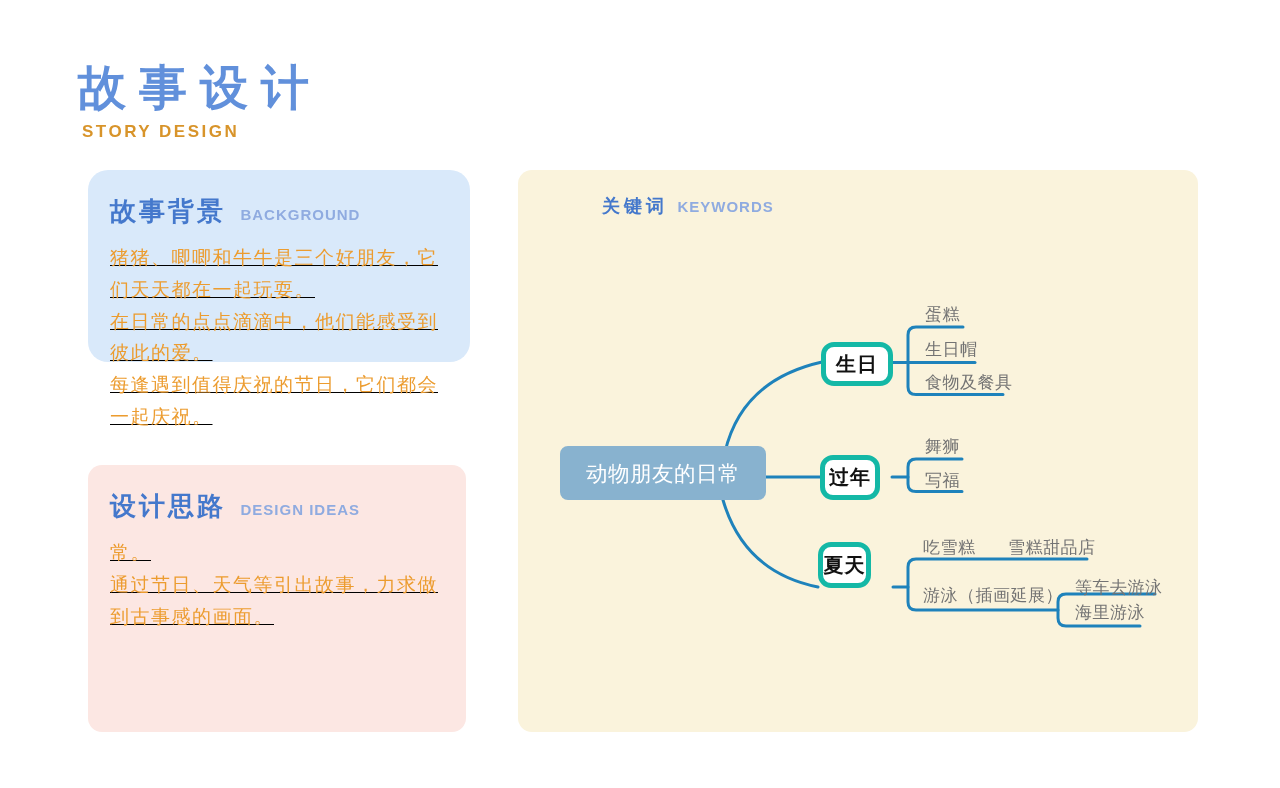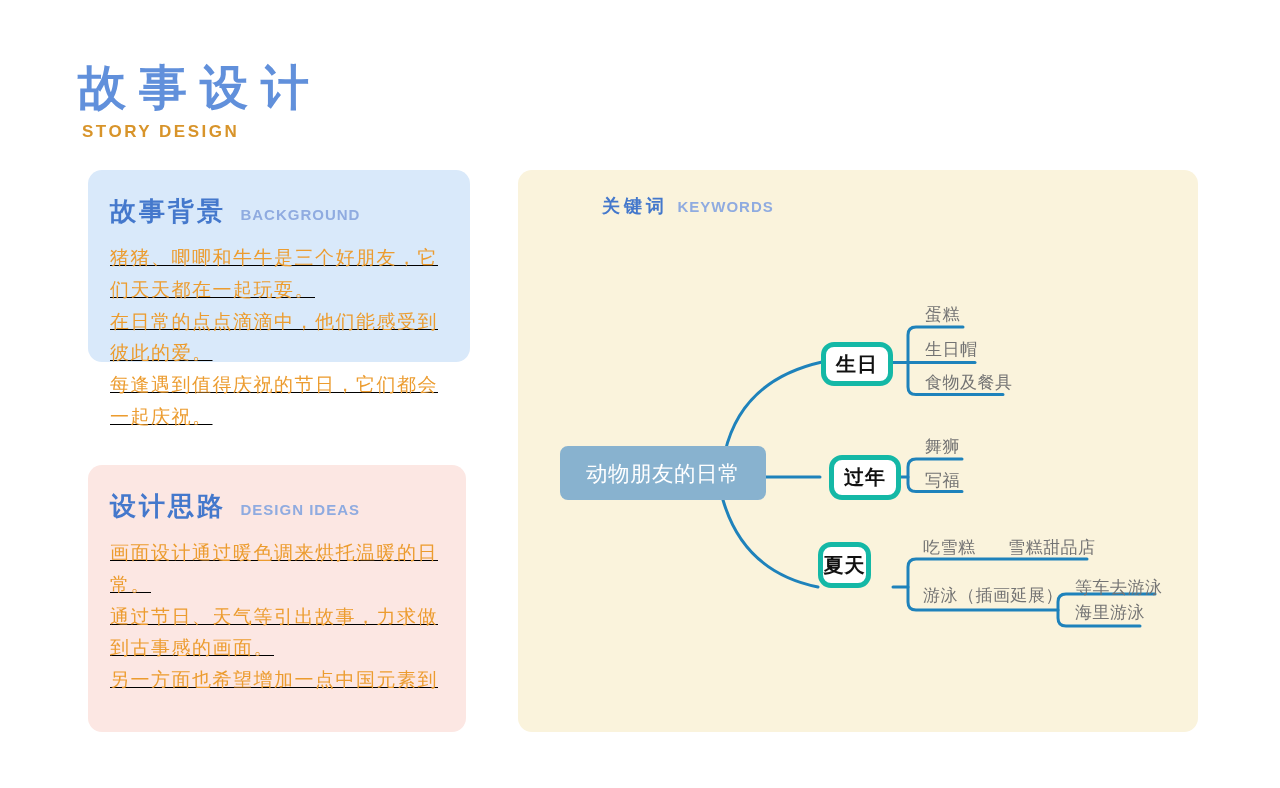--- a/index.html
+++ b/index.html
@@ -15,21 +15,21 @@
   }
   .page-subtitle {
     position: absolute; left: 82px; top: 122px;
     font-size: 17px; font-weight: bold; color: #D8942A; letter-spacing: 2.5px;
     white-space: nowrap;
   }
 
   .card {
     position: absolute; border-radius: 14px; padding: 24px 18px 0 22px;
   }
-  .card-blue { left: 88px; top: 170px; width: 382px; height: 192px; background: #D9E9FA; }
+  .card-blue { left: 88px; top: 170px; width: 382px; height: 192px; background: #D9E9FA; border-radius: 20px; }
   .card-pink { left: 88px; top: 465px; width: 378px; height: 267px; background: #FCE7E3; }
 
   .card-head { white-space: nowrap; }
   .card-head .zh { font-size: 26px; font-weight: bold; color: #4478CC; letter-spacing: 3px; }
   .card-head .en { font-size: 15px; font-weight: bold; color: #8FABE0; letter-spacing: 1px; margin-left: 10px; }
 
   .card-body { margin-top: 13px; text-decoration: underline; }
   .card-body .text-line {
     font-size: 19px; line-height: 31.8px; color: #EC9C2F; letter-spacing: 1.5px;
     white-space: nowrap;
@@ -51,21 +51,21 @@
     background: #88B2CF; border-radius: 8px;
     display: flex; align-items: center; justify-content: center;
     font-size: 21.5px; color: #ffffff; letter-spacing: 0.5px;
   }
   .branch-node {
     position: absolute; background: #ffffff; border: 5px solid #14b8a6; border-radius: 13px;
     display: flex; align-items: center; justify-content: center;
     font-size: 20px; font-weight: bold; color: #111111; letter-spacing: 1px;
   }
   .node-birthday { left: 303px; top: 172px; width: 72px; height: 44px; }
-  .node-newyear  { left: 311px; top: 285px; width: 72px; height: 45px; }
+  .node-newyear  { left: 302px; top: 285px; width: 60px; height: 45px; }
   .node-summer   { left: 300px; top: 372px; width: 53px; height: 46px; }
 
   .leaf {
     position: absolute; font-size: 17px; color: #737373; white-space: nowrap; letter-spacing: 0.5px;
   }
   .leaf-cake      { left: 407px; top: 133px; }
   .leaf-hat       { left: 407px; top: 168px; }
   .leaf-tableware { left: 407px; top: 201px; }
   .leaf-lion      { left: 407px; top: 265px; }
   .leaf-fu        { left: 407px; top: 299px; }
@@ -97,25 +97,23 @@
       <div class="text-line">一起庆祝。</div>
     </div>
   </section>
 
   <section class="card card-pink">
     <div class="card-head">
       <span class="zh">设计思路</span>
       <span class="en">DESIGN IDEAS</span>
     </div>
     <div class="card-body">
-      <div class="text-line">画面设计通过暖色调来烘托温暖的日</div>
       <div class="text-line">常。</div>
       <div class="text-line">通过节日、天气等引出故事，力求做</div>
       <div class="text-line">到古事感的画面。</div>
-      <div class="text-line">另一方面也希望增加一点中国元素到</div>
     </div>
   </section>
 
   <section class="panel">
     <div class="panel-head">
       <span class="zh">关键词</span>
       <span class="en">KEYWORDS</span>
     </div>
 
     <div class="mindmap">

